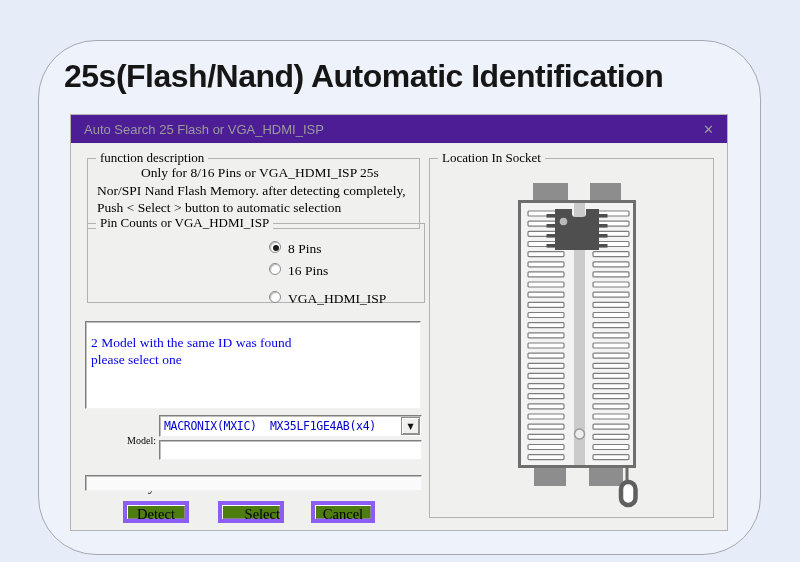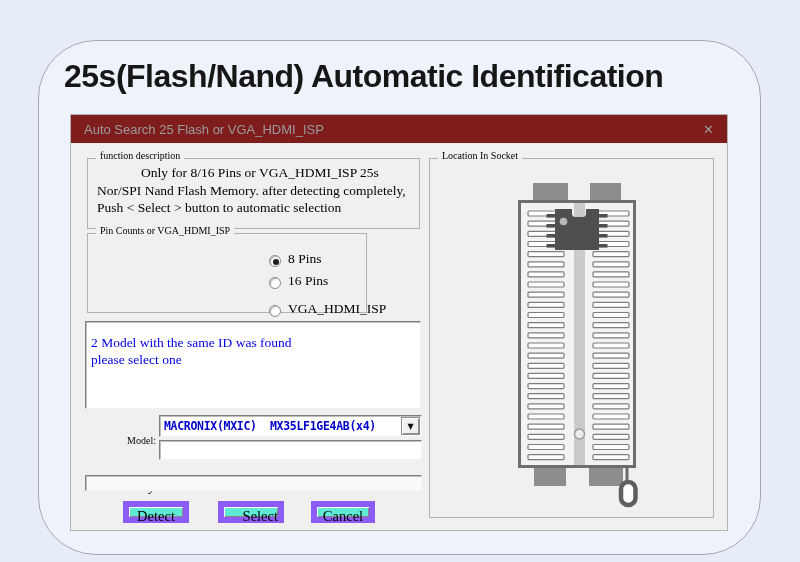--- a/index.html
+++ b/index.html
@@ -18,45 +18,45 @@
     position:absolute; left:64px; top:58px; width:690px;
     font-family:"Liberation Sans", sans-serif; font-weight:bold;
     font-size:32px; letter-spacing:-0.5px; color:#161616;
   }
   .dialog {
     position:absolute; left:70px; top:114px; width:658px; height:417px;
     background:#f0f0ef; border:1px solid #b3b3b3;
   }
   .titlebar {
     position:absolute; left:0; top:0; width:100%; height:29px;
-    background:#7f1d1d; border-bottom:1px solid #ebebeb;
+    background:#4c1d95; border-bottom:1px solid #ebebeb;
   }
   .titlebar-text {
     position:absolute; left:13px; top:7px;
     font-family:"Liberation Sans", sans-serif; font-size:13px; color:#9b9b9b;
   }
   .close-btn {
     position:absolute; right:9px; top:5px; width:19px; height:19px;
     font-family:"DejaVu Sans", sans-serif; font-size:13px; line-height:19px;
     text-align:center; color:#9a9a9a; cursor:default;
   }
   .group { position:absolute; border:1px solid #b2b2b2; }
   .group-label {
     position:absolute; top:-9px; left:8px; background:#f0f0ef;
-    padding:0 4px; font-size:10px; color:#000; white-space:nowrap;
+    padding:0 4px; font-size:13px; color:#000; white-space:nowrap;
   }
   #fn-group   { left:16px; top:43px;  width:333px; height:71px; }
   .fn-text {
     position:absolute; left:9px; top:5px; width:312px;
     font-size:13.5px; line-height:17.5px; text-indent:44px; color:#000;
   }
-  #pin-group  { left:16px; top:118px; width:280px; height:80px; }
+  #pin-group  { left:16px; top:108px; width:338px; height:80px; }
   .radio-row {
     position:absolute; left:181px; height:16px;
-    display:flex; align-items:flex-end; gap:7px;
+    display:flex; align-items:flex-start; gap:7px;
   }
   .radio {
     width:12px; height:12px; border-radius:50%; background:#fff;
     border:1px solid #8a8a8a; box-shadow:inset 1px 1px 1px rgba(0,0,0,0.28);
     position:relative; flex:0 0 auto;
   }
   .radio.checked::after {
     content:""; position:absolute; left:3px; top:3px; width:6px; height:6px;
     border-radius:50%; background:#1c1c1c;
   }
@@ -71,21 +71,21 @@
     padding:12px 5px; overflow:hidden;
   }
   .result-line { font-size:13.5px; line-height:17px; color:#0000e6; }
   .model-label {
     position:absolute; left:28px; top:320px; width:57px; text-align:right;
     font-size:10px;
   }
   .combo { position:absolute; left:88px; top:300px; width:263px; height:22px; }
   .combo-text {
     position:absolute; left:4px; top:3px;
-    font-family:"DejaVu Sans Mono", monospace; font-weight:bold;
+    font-family:"DejaVu Sans Mono", monospace; font-weight:normal;
     font-size:11.5px; letter-spacing:-0.3px; color:#0000cc; white-space:pre;
   }
   .combo-btn {
     position:absolute; right:1px; top:1px; width:19px; height:18px;
     background:#f0f0ef; border:1px solid #8f8f8f;
     box-shadow:inset 1px 1px 0 #ffffff, inset -1px -1px 0 #909090;
     text-align:center; font-size:8px; line-height:17px; color:#111;
     font-family:"DejaVu Sans", sans-serif; cursor:default;
   }
   .manu-label { position:absolute; left:14px; top:328px; font-size:13.5px;margin-top:36px; }
@@ -93,21 +93,21 @@
     position:absolute; left:88px; top:325px; width:263px; height:20px;
     font-family:"Liberation Serif", serif; font-size:13px; padding:0 4px;
     outline:none;
   }
   .progress-bar {
     position:absolute; left:14px; top:360px; width:337px; height:16px;
     background:#fafafa;
   }
   .btn {
     position:absolute; top:386px; height:22px;
-    background:#5eead4; border:6px solid #8b5cf6;
+    background:#4d7c0f; border:4px solid #8b5cf6;
     box-shadow:inset 1px 1px 0 #ffffff, inset -1px -1px 0 #878787;
     font-family:"Liberation Serif", serif; font-size:14.5px; color:#000;
     text-align:center; line-height:19px; cursor:default;
   }
   #btn-detect { left:52px;  width:66px; }
   #btn-select { left:147px; width:66px;text-align:right; }
   #btn-cancel { left:240px; width:64px; }
   #socket-group { left:358px; top:43px; width:285px; height:360px;padding-left:40px; }
   .socket-svg { position:absolute; left:88px; top:24px; }
   .socket-svg .slot { fill:#ffffff; stroke:#7d7d7d; stroke-width:1.2; }

